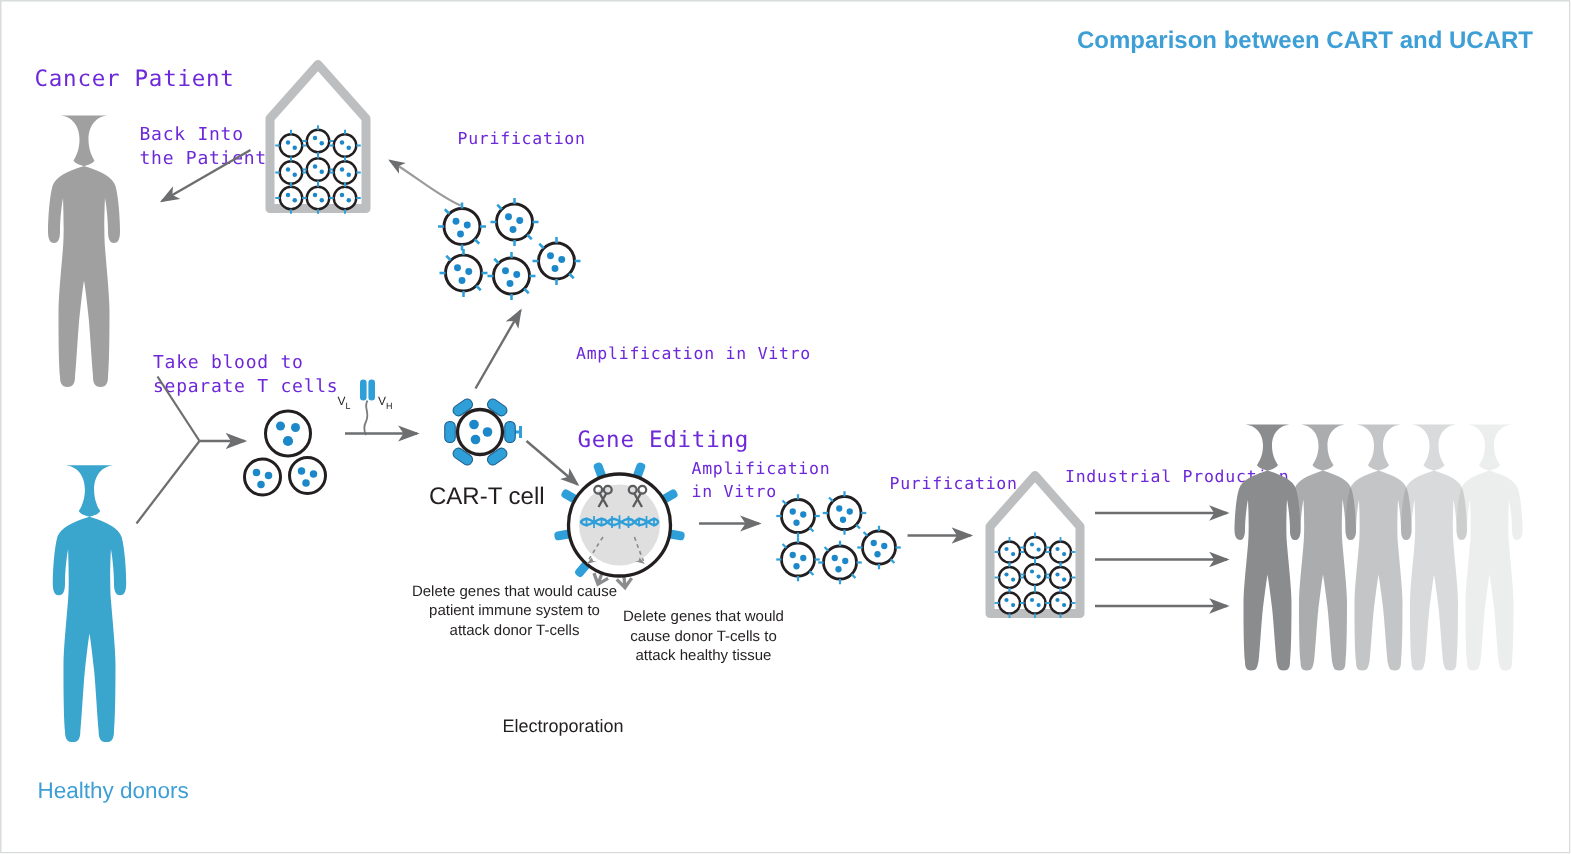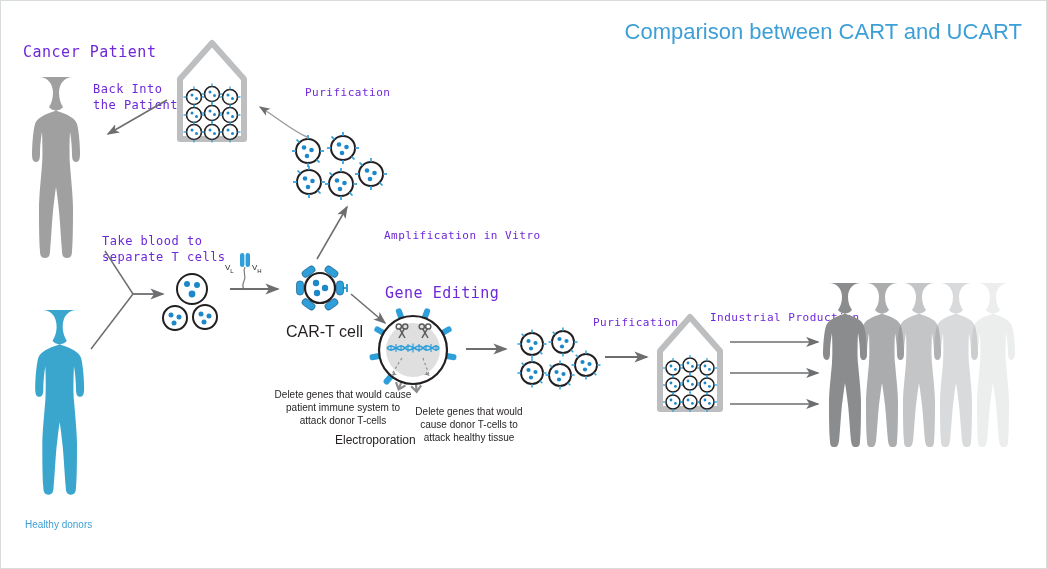--- a/index.html
+++ b/index.html
@@ -5,30 +5,30 @@
   html,body{margin:0;padding:0;background:#fff;}
   body{font-family:"Liberation Sans",sans-serif;}
   #canvas{position:relative;width:1047px;height:569px;background:#ffffff;
           border:1px solid #d9dcdd;box-sizing:border-box;overflow:hidden;}
   .abs{position:absolute;}
   .mono{font-family:"DejaVu Sans Mono","Liberation Mono",monospace;color:#6d28d9;letter-spacing:.5px;}
   .sans-blue{font-family:"Liberation Sans",sans-serif;color:#3d9fd6;}
   .dark{font-family:"Liberation Sans",sans-serif;color:#231f20;}
   .ctr{text-align:center;}
   svg{overflow:visible;display:block;}
-  .t-title{font-size:22px;font-weight:normal;}
+  .t-title{font-size:16px;font-weight:bold;}
   .t-cancer{font-size:15px;}
   .t-lab{font-size:11px;line-height:1.35;}
   .t-lab12{font-size:12px;line-height:1.35;}
   .t-gene{font-size:15px;}
   .t-small{font-size:10px;line-height:1.3;}
   .t-cart{font-size:16px;}
-  .t-electro{font-size:12px;}
+  .t-electro{font-size:12px;margin-top:44px;}
   .t-hund{font-size:14px;letter-spacing:1.2px;}
-  .t-healthy{font-size:10px;}
+  .t-healthy{font-size:15px;}
   .t-vh{font-size:8px;}
 </style>
 </head>
 <body>
 
 <div id="canvas">
 
   <div class="abs sans-blue t-title" style="right:24px;top:18px;">Comparison between CART and UCART</div>
 
   <div class="abs mono t-cancer" style="left:22px;top:42px;">Cancer Patient</div>
@@ -373,20 +373,24 @@
           <marker id="ahG" markerWidth="9" markerHeight="9" refX="7" refY="3.2" orient="auto">
         <path d="M8,3.2 L0,0.2 L2,3.2 L0,6.2 z" fill="#6d6e70"></path>
           </marker>
         </defs>
       <line x1="2" y1="3" x2="36" y2="32" stroke="#6d6e70" stroke-width="1.6" marker-end="url(#ahG)"></line>
     </svg>
   </div>
 
   <div class="abs mono t-gene" style="left:384px;top:283px;">Gene Editing</div>
 
+  <div class="abs mono t-lab" style="left:460px;top:305px;">
+    <div>Amplification</div>
+    <div>in Vitro</div>
+  </div>
 
   <div class="abs" style="left:367px;top:305px;">
     <svg width="92" height="98" viewBox="0 0 92 98">
       <g transform="translate(45,44)">
 
         <g fill="#2f9fd9">
           <g transform="rotate(-60) translate(0,-36)">
               <rect x="-3" y="-8" width="6" height="16" rx="2.5"></rect>
             </g>
           <g transform="rotate(-20) translate(0,-36)">

